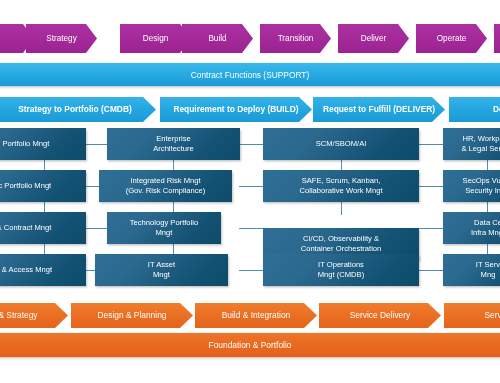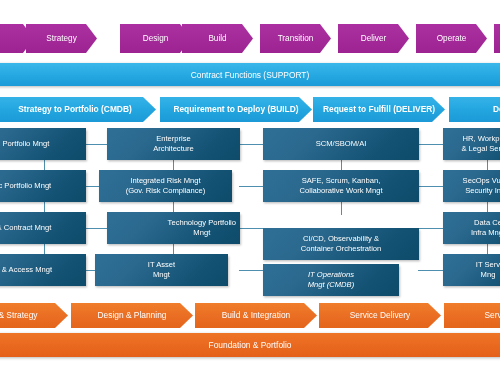--- a/index.html
+++ b/index.html
@@ -235,21 +235,21 @@
       <span>SecOps Vulner</span>
       <span>Security Incid</span>
     </div>
   </div>
 
   <div class="gbox" style="left:-38px; top:212px; width:124px; height:32px;">
     <div>
       <span>&amp; Contract Mngt</span>
     </div>
   </div>
-  <div class="gbox" style="left:107px; top:212px; width:133px; height:32px;justify-content:flex-end;">
+  <div class="gbox" style="left:107px; top:212px; width:114px; height:32px;">
     <div>
       <span>Technology Portfolio</span>
       <span>Mngt</span>
     </div>
   </div>
   <div class="gbox" style="left:263px; top:212px; width:156px; height:32px;margin-top:16px;">
     <div>
       <span>CI/CD, Observability &amp;</span>
       <span>Container Orchestration</span>
     </div>
@@ -265,21 +265,21 @@
     <div>
       <span>y &amp; Access Mngt</span>
     </div>
   </div>
   <div class="gbox" style="left:95px; top:254px; width:133px; height:32px;">
     <div>
       <span>IT Asset</span>
       <span>Mngt</span>
     </div>
   </div>
-  <div class="gbox" style="left:263px; top:264px; width:136px; height:32px;font-style:italic;">
+  <div class="gbox" style="left:263px; top:254px; width:156px; height:32px;">
     <div>
       <span>IT Operations</span>
       <span>Mngt (CMDB)</span>
     </div>
   </div>
   <div class="gbox" style="left:443px; top:254px; width:90px; height:32px;">
     <div>
       <span>IT Serv</span>
       <span>Mng</span>
     </div>

